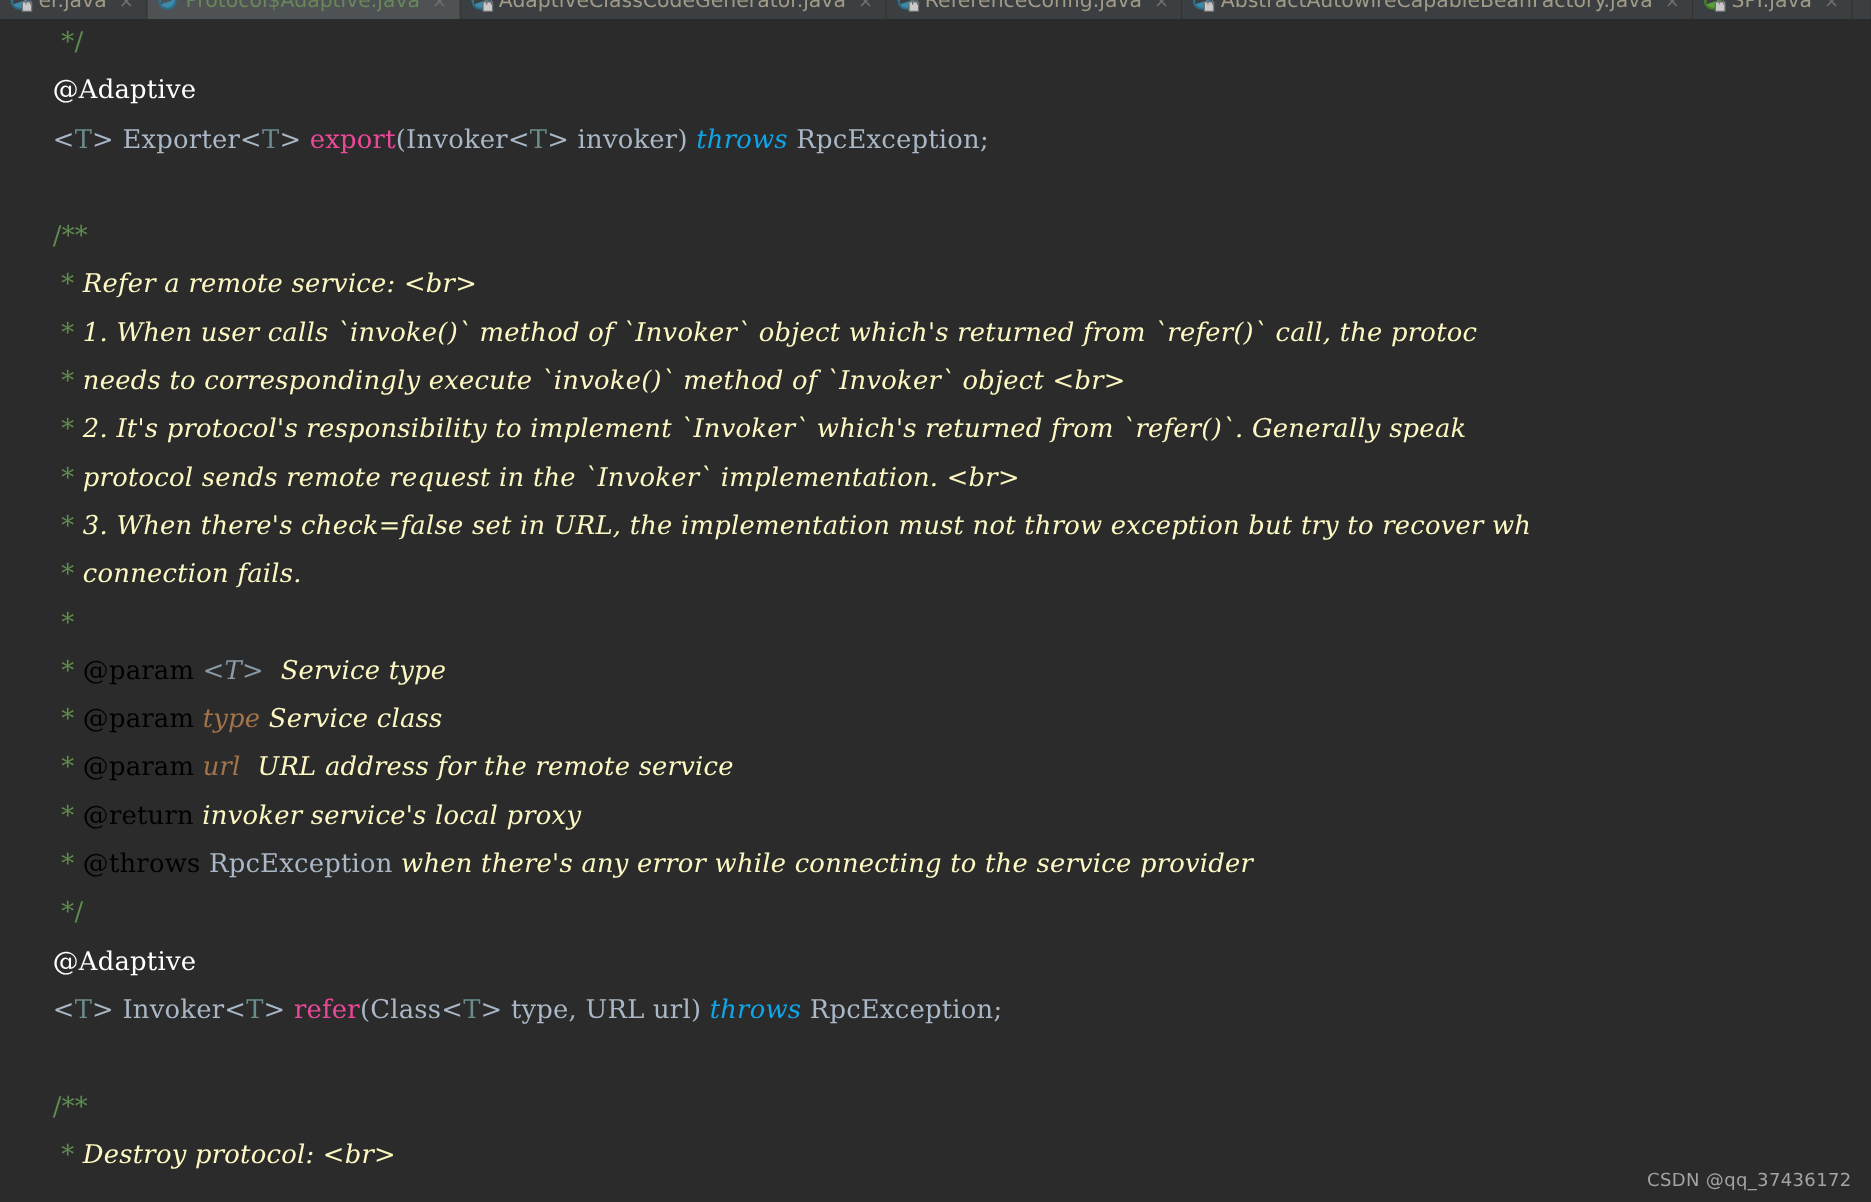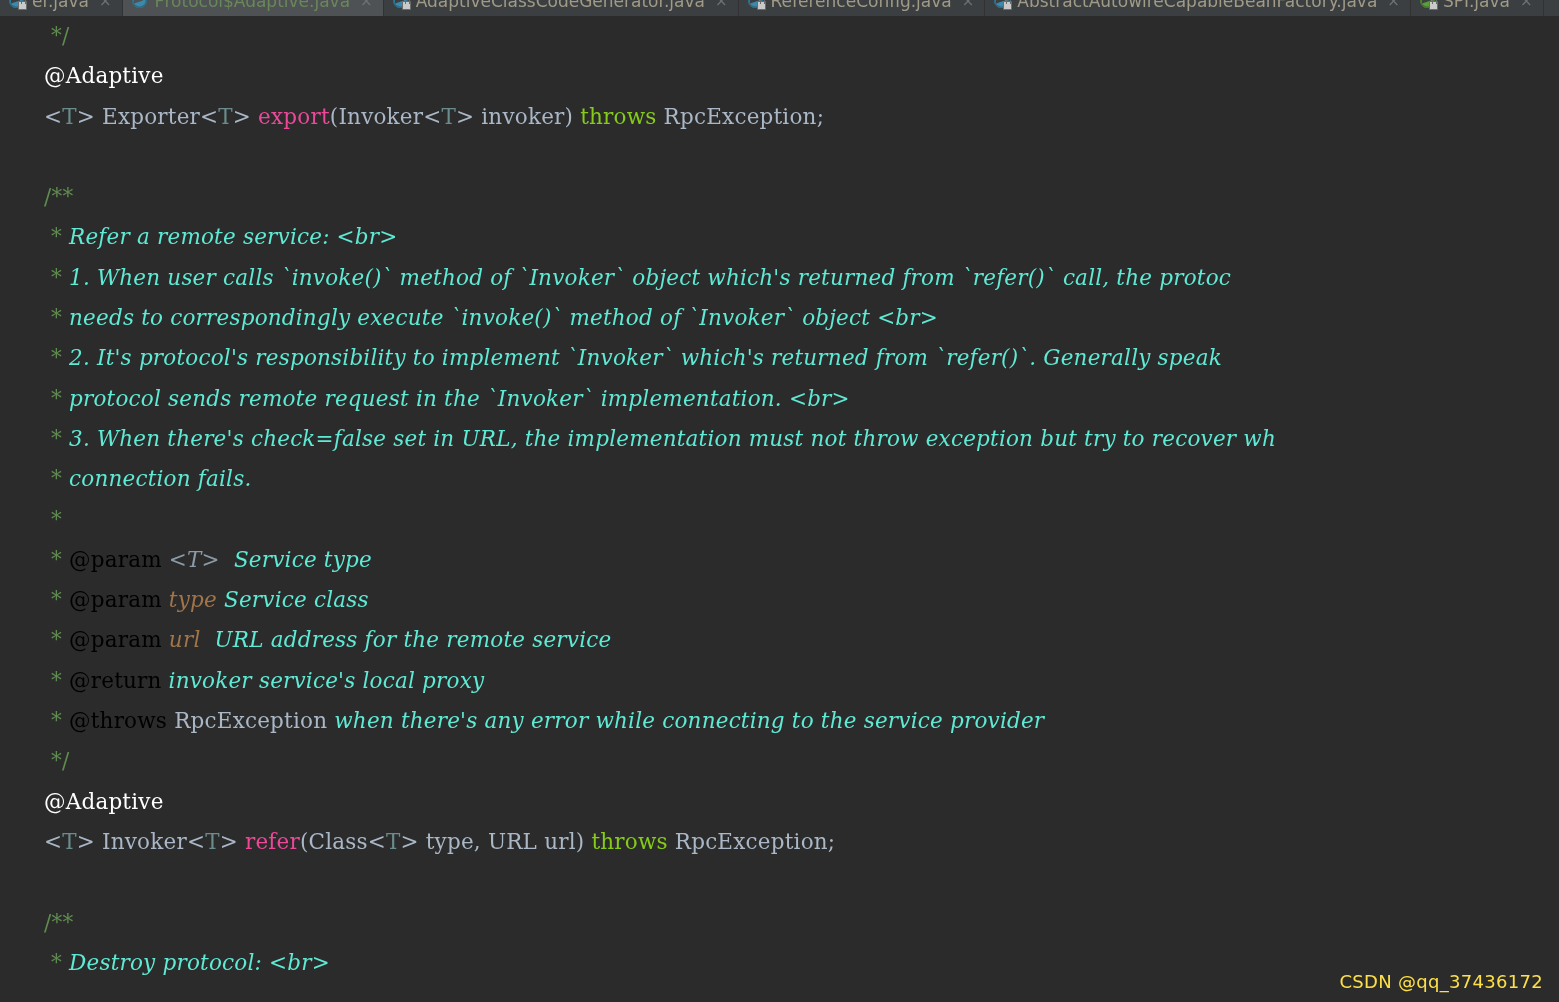--- a/index.html
+++ b/index.html
@@ -93,40 +93,40 @@
     padding: 0;
     font-family: "DejaVu Serif", "Liberation Serif", serif;
     font-size: 21.5px;
     line-height: 40.3px;
     white-space: pre;
     letter-spacing: 0.2px;
   }
   .ln { display: block; height: 40.3px; padding-left: 44px; }
 
   
-  .cmt     { color: #5eead4; font-style: italic; }
+  .cmt     { color: #fef9c3; font-style: italic; }
   .cmt-d   { color: #5f8c4f; }             delimiters */
   .tag     { color: #629755; font-style: italic; font-weight: bold; text-decoration: underline; }
   .pname   { color: #a1744a; font-style: italic; }
   .ctype   { color: #8a9ba8; font-style: italic; }
   .anno    { color: #ffffff; }
-  .kw      { color: #84cc16; }
+  .kw      { color: #0ea5e9; font-style: italic; }
   .type    { color: #a9b7c6; }
   .gen     { color: #6a8c8c; }
   .mth     { color: #ec4899; }
   .id      { color: #a9b7c6; text-align: right; }
   .pun     { color: #a9b7c6; }
 
   
   #watermark {
     position: absolute;
     right: 16px; bottom: 10px;
     font-family: "DejaVu Sans", "Liberation Sans", sans-serif;
-    font-size: 18px;
-    color: #fde047;
+    font-size: 15px;
+    color: #a3a3a3;
     letter-spacing: 0.3px;
   }
 </style>
 </head>
 <body>
 
 <div id="tabbar">
 
   <div class="tab plain">
     <span class="ficon">

